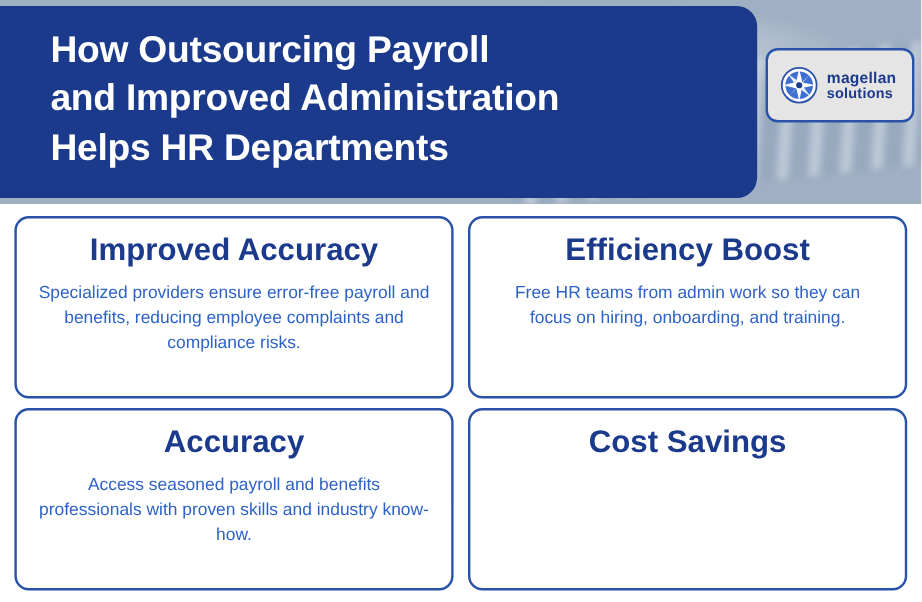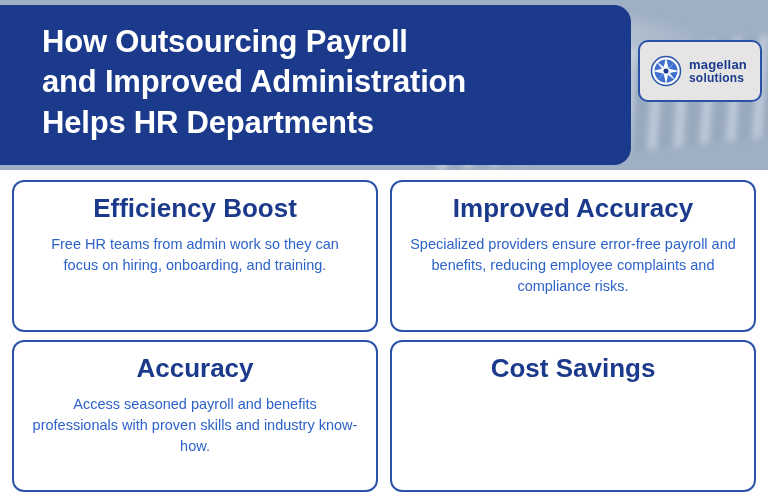--- a/index.html
+++ b/index.html
@@ -190,30 +190,30 @@
       <div class="logo-text">
         <span class="logo-name">magellan</span>
         <span class="logo-sub">solutions</span>
       </div>
     </div>
   </div>
 
   <div class="cards">
 
     <div class="card">
+      <div class="card-title">Improved Accuracy</div>
+      <div class="card-body">Specialized providers ensure error-free payroll and benefits, reducing employee complaints and compliance risks.</div>
+    </div>
+
+    <div class="card">
       <div class="card-title">Efficiency Boost</div>
       <div class="card-body">Free HR teams from admin work so they can focus on hiring, onboarding, and training.</div>
     </div>
 
     <div class="card">
-      <div class="card-title">Improved Accuracy</div>
-      <div class="card-body">Specialized providers ensure error-free payroll and benefits, reducing employee complaints and compliance risks.</div>
-    </div>
-
-    <div class="card">
       <div class="card-title">Accuracy</div>
       <div class="card-body">Access seasoned payroll and benefits professionals with proven skills and industry know-how.</div>
     </div>
 
     <div class="card">
       <div class="card-title">Cost Savings</div>
     </div>
 
   </div>
 

